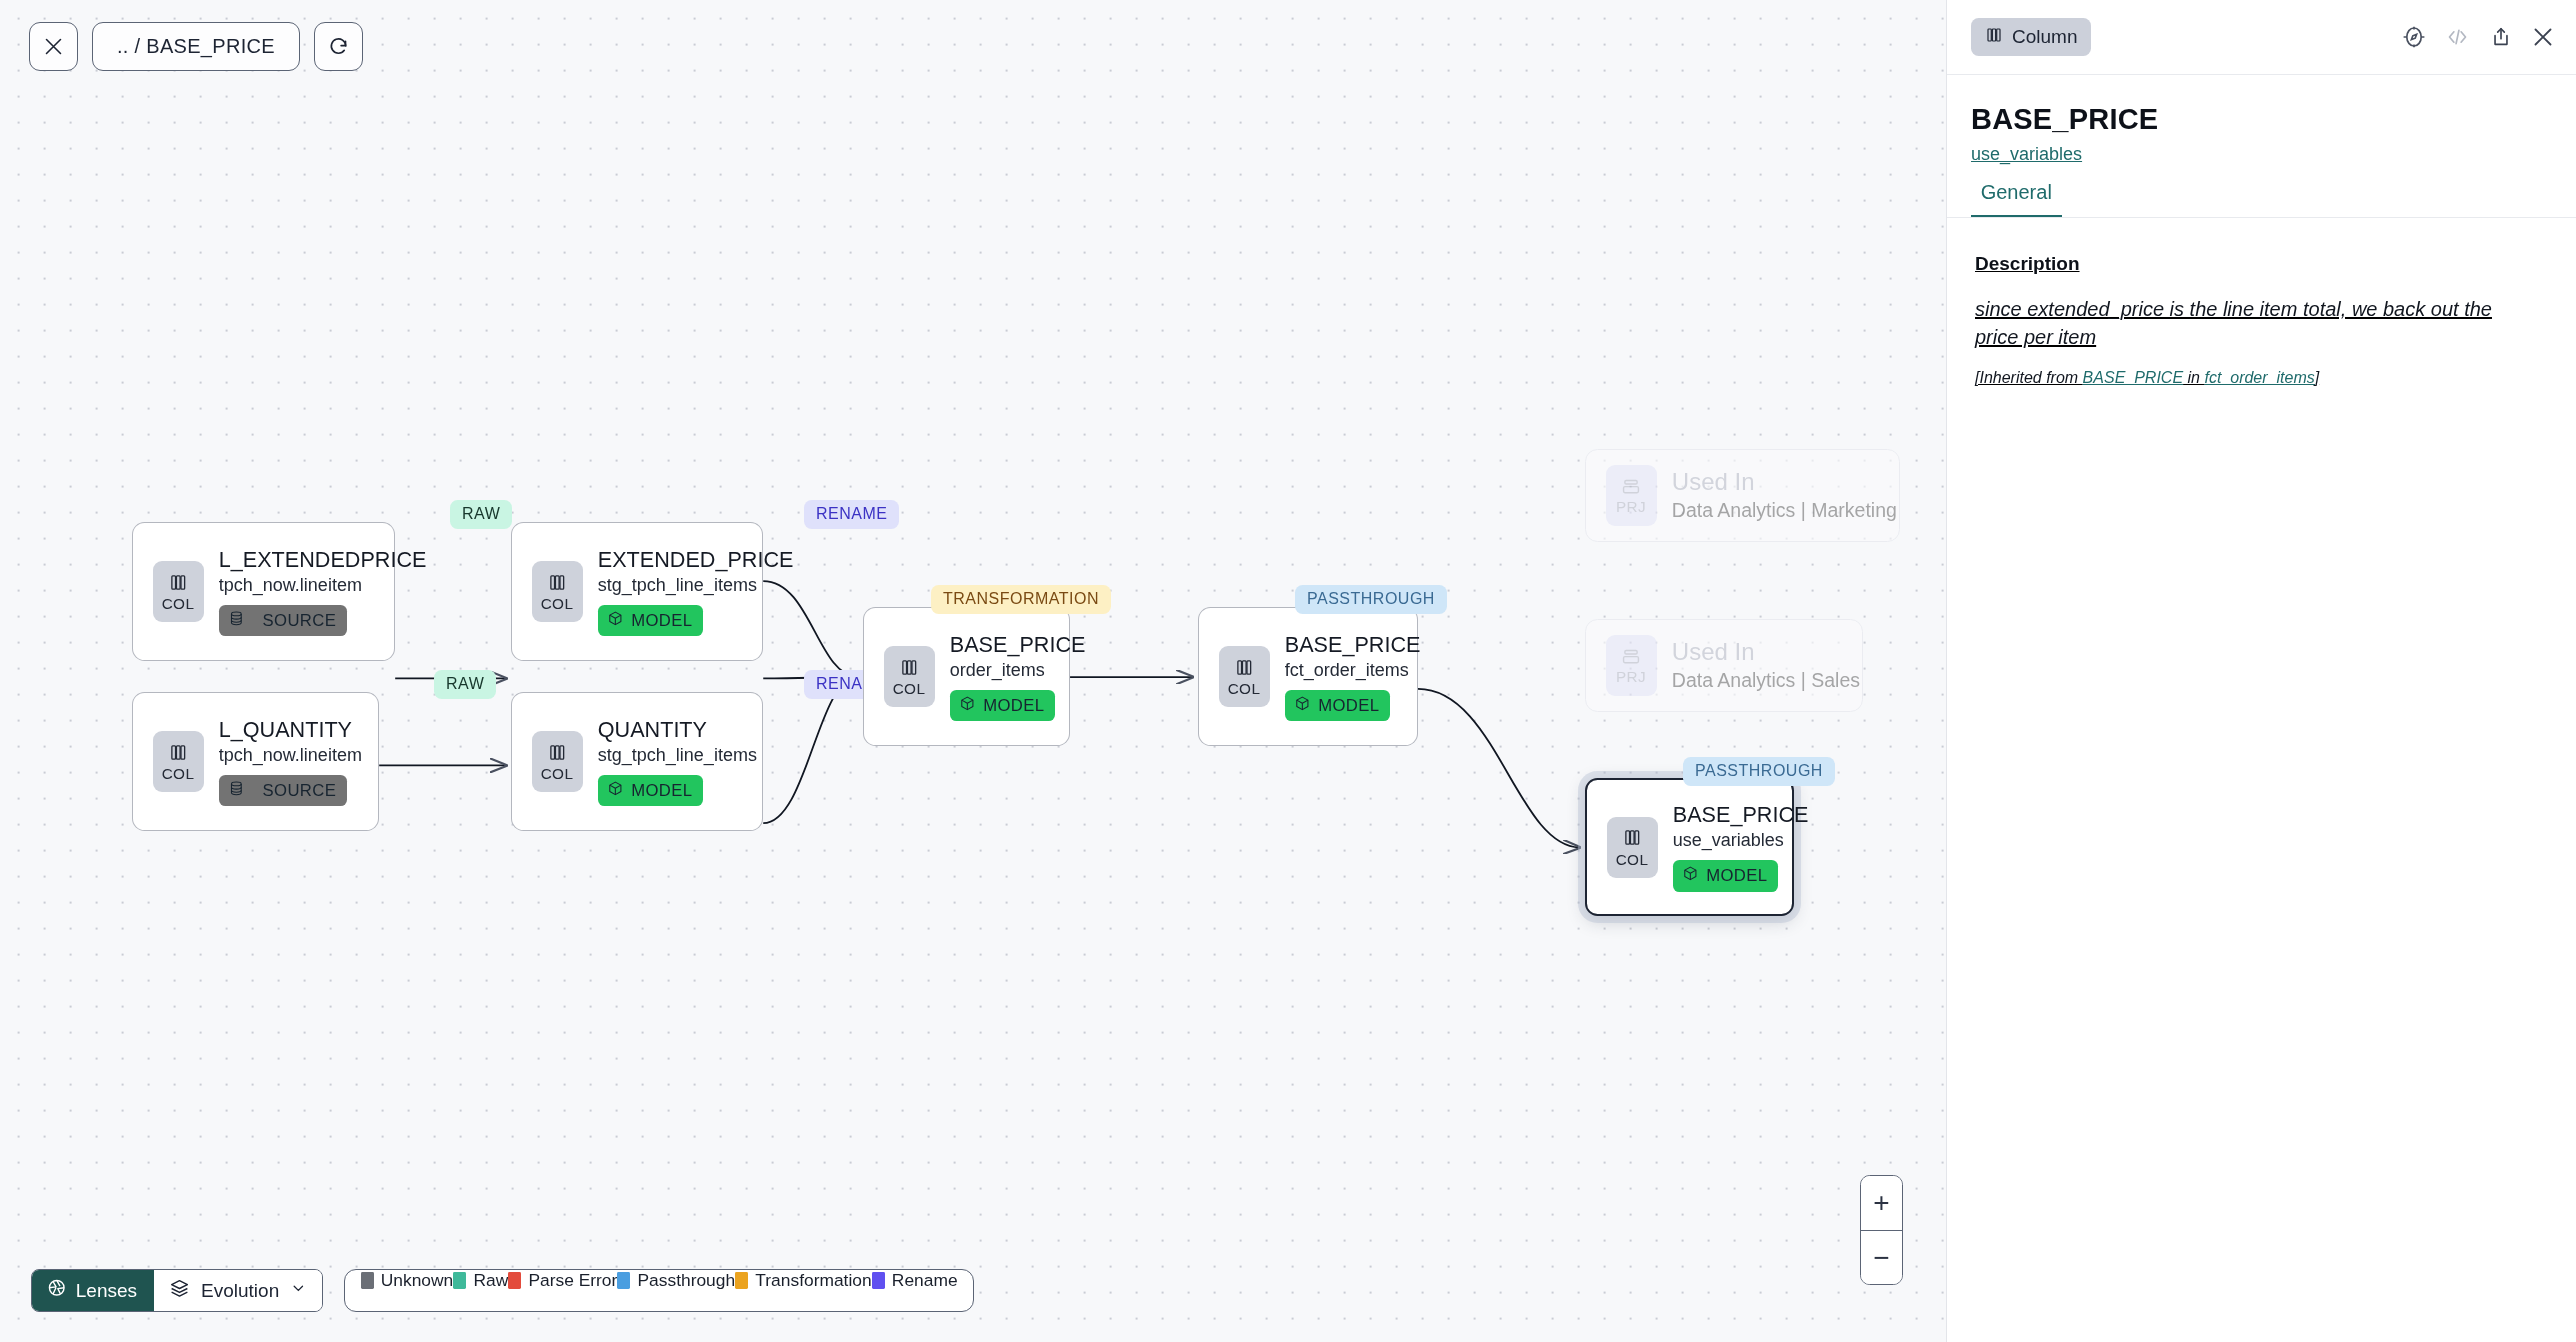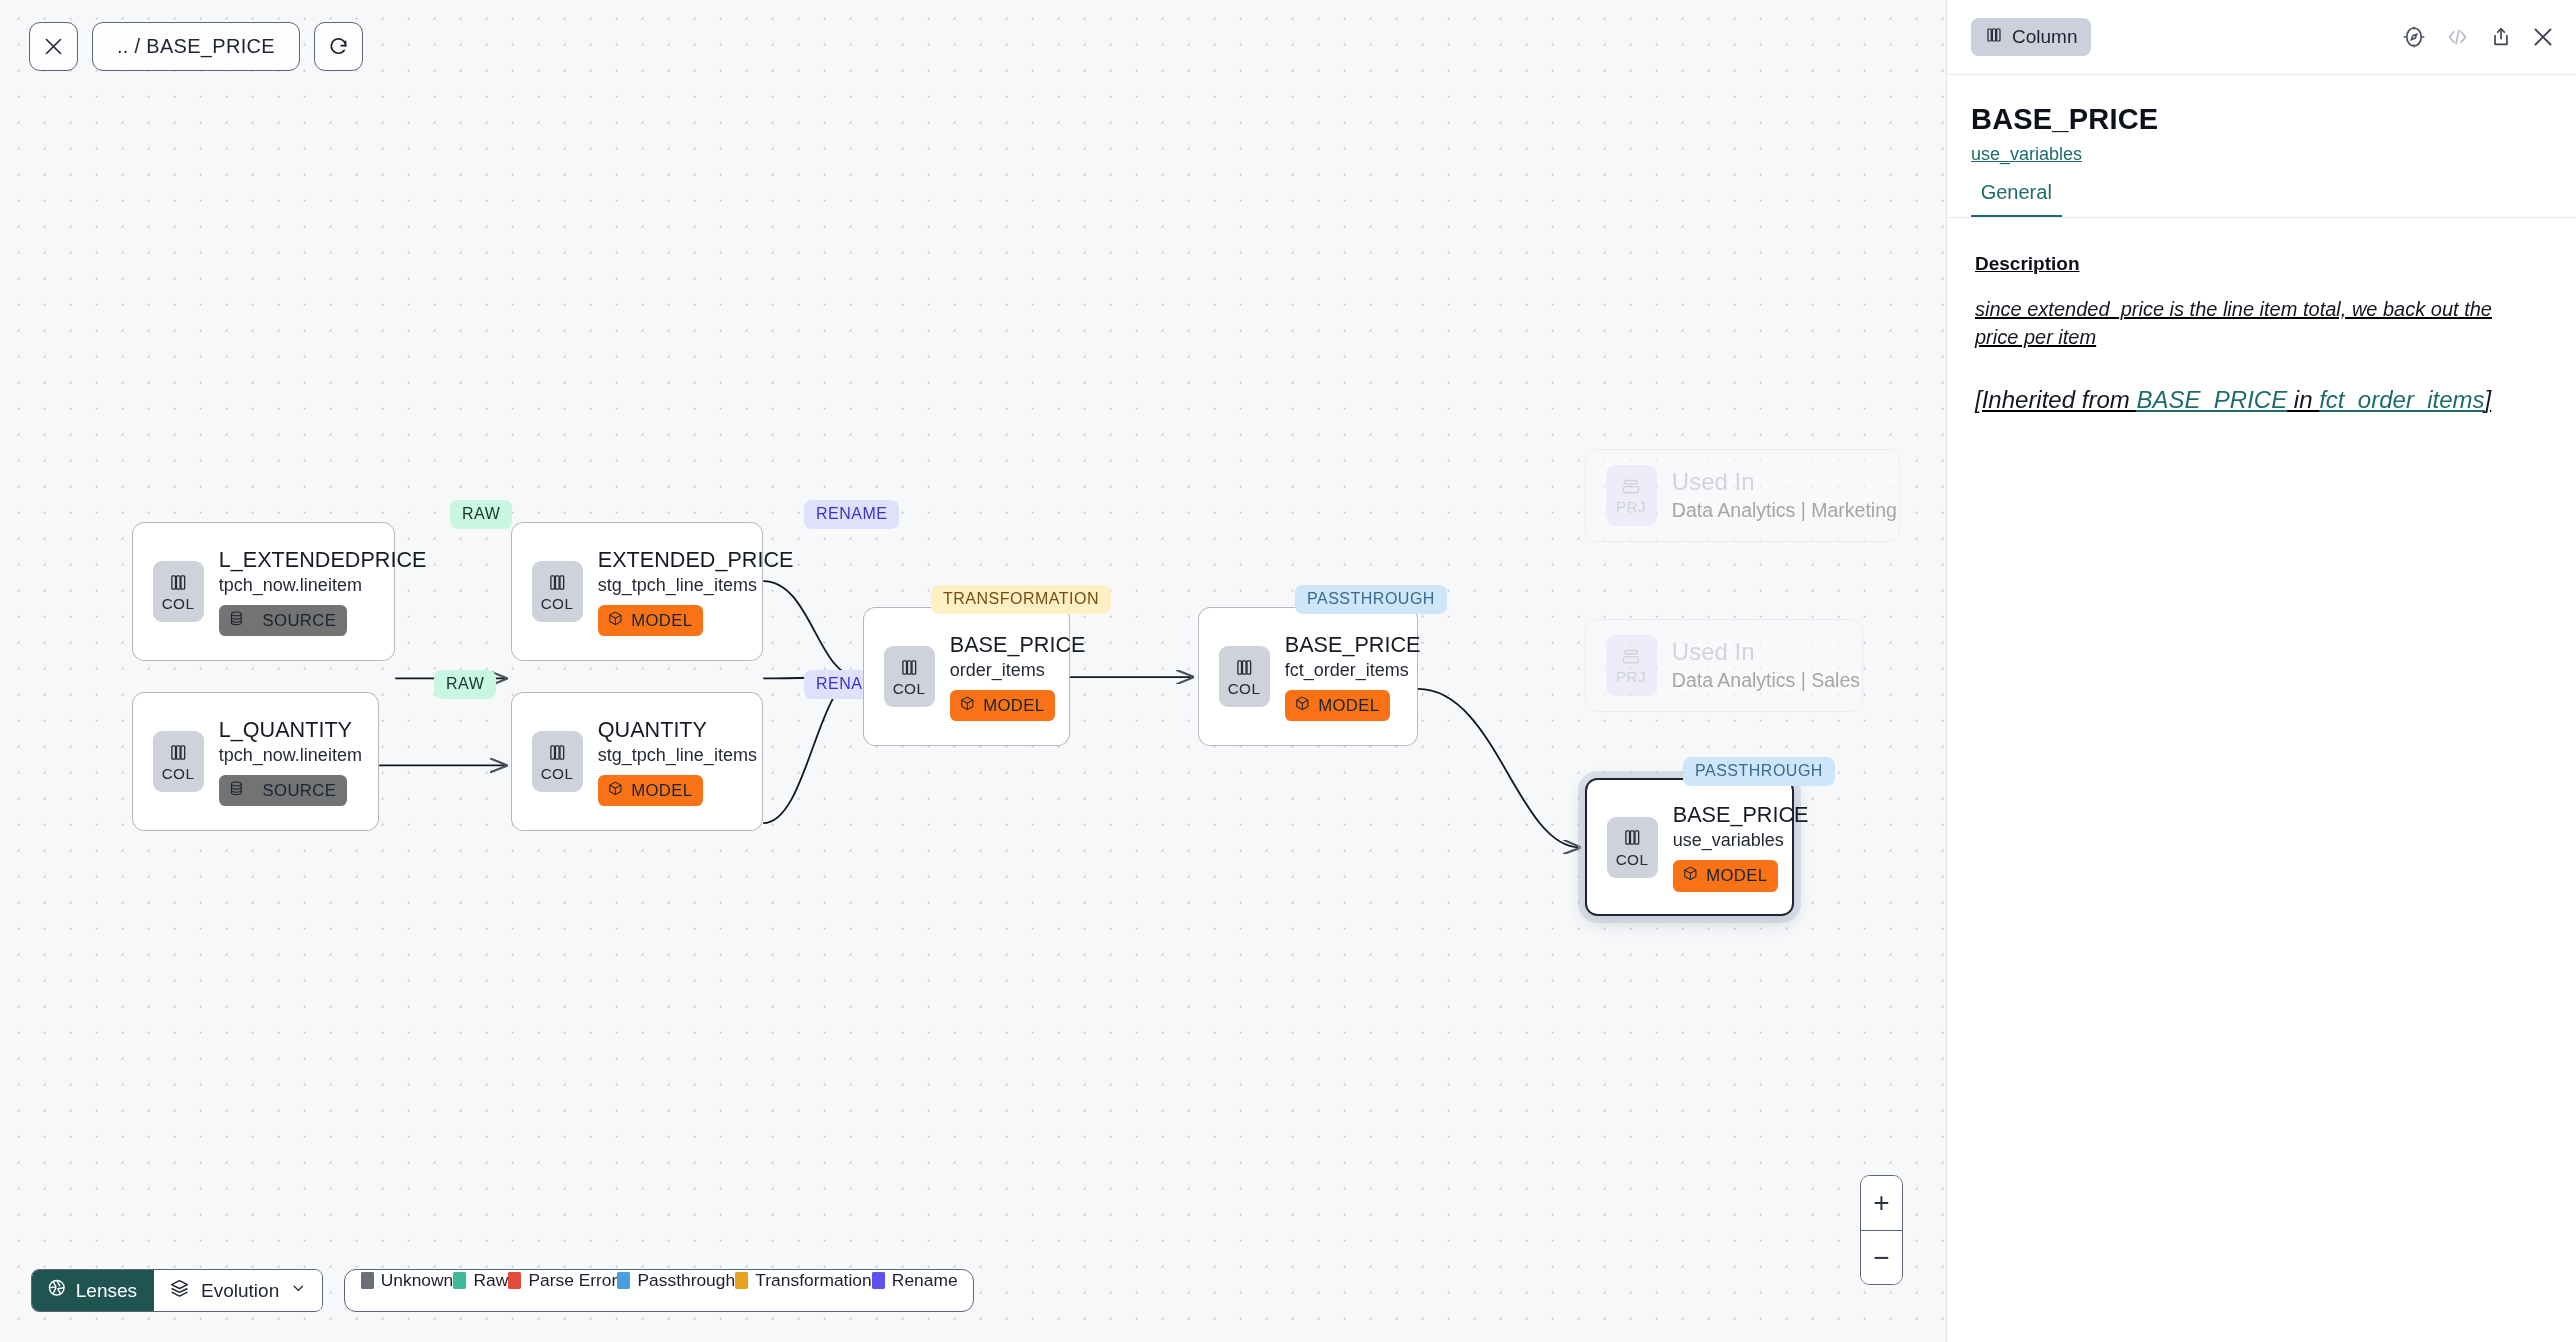--- a/index.html
+++ b/index.html
@@ -92,21 +92,21 @@
     margin-top: 5.6px;
     align-self: flex-start;
     display: inline-flex; align-items: center; gap: 7.7px;
     border-radius: 6.3px;
     padding: 4.9px 10.4px 4.9px 9px;
     font-size: 16.7px;
     letter-spacing: 0.4px;
     white-space: nowrap;
   }
   .type-badge.source { background: #737373; color: #172430; gap: 18px; }
-  .type-badge.model  { background: #f97316; color: #172430; align-items: center; }
+  .type-badge.model  { background: #22c55e; color: #172430; align-items: center; }
 
   .lens-badge {
     position: absolute;
     top: -23px;
     border-radius: 7.7px;
     padding: 6.3px 12px;
     font-size: 16px;
     letter-spacing: 0.5px;
     white-space: nowrap;
     z-index: 24;
@@ -234,22 +234,22 @@
     border-bottom: 2.8px solid #1f6b6b;
     cursor: pointer;
   }
   #panel-content { padding: 35px 28px 0 28px; text-decoration: underline; }
   .section-label { font-size: 19px; font-weight: bold; color: #0d1119; }
   .desc-text {
     font-style: italic; font-size: 20px; color: #11161f;
     line-height: 1.42; margin-top: 19.5px; max-width: 557px;
   }
   .desc-inherit {
-    font-style: italic; font-size: 24px; color: #11161f;
-    margin-top: 34px;
+    font-style: italic; font-size: 16px; color: #11161f;
+    margin-top: 17px;
   }
   .desc-inherit a { color: #1f6b6b; text-decoration: underline; font-style: italic; cursor: pointer; }
 </style>
 </head>
 <body>
 
 <div id="canvas">
 
   <svg id="edges" viewBox="0 0 2797 1930">
     <defs>

